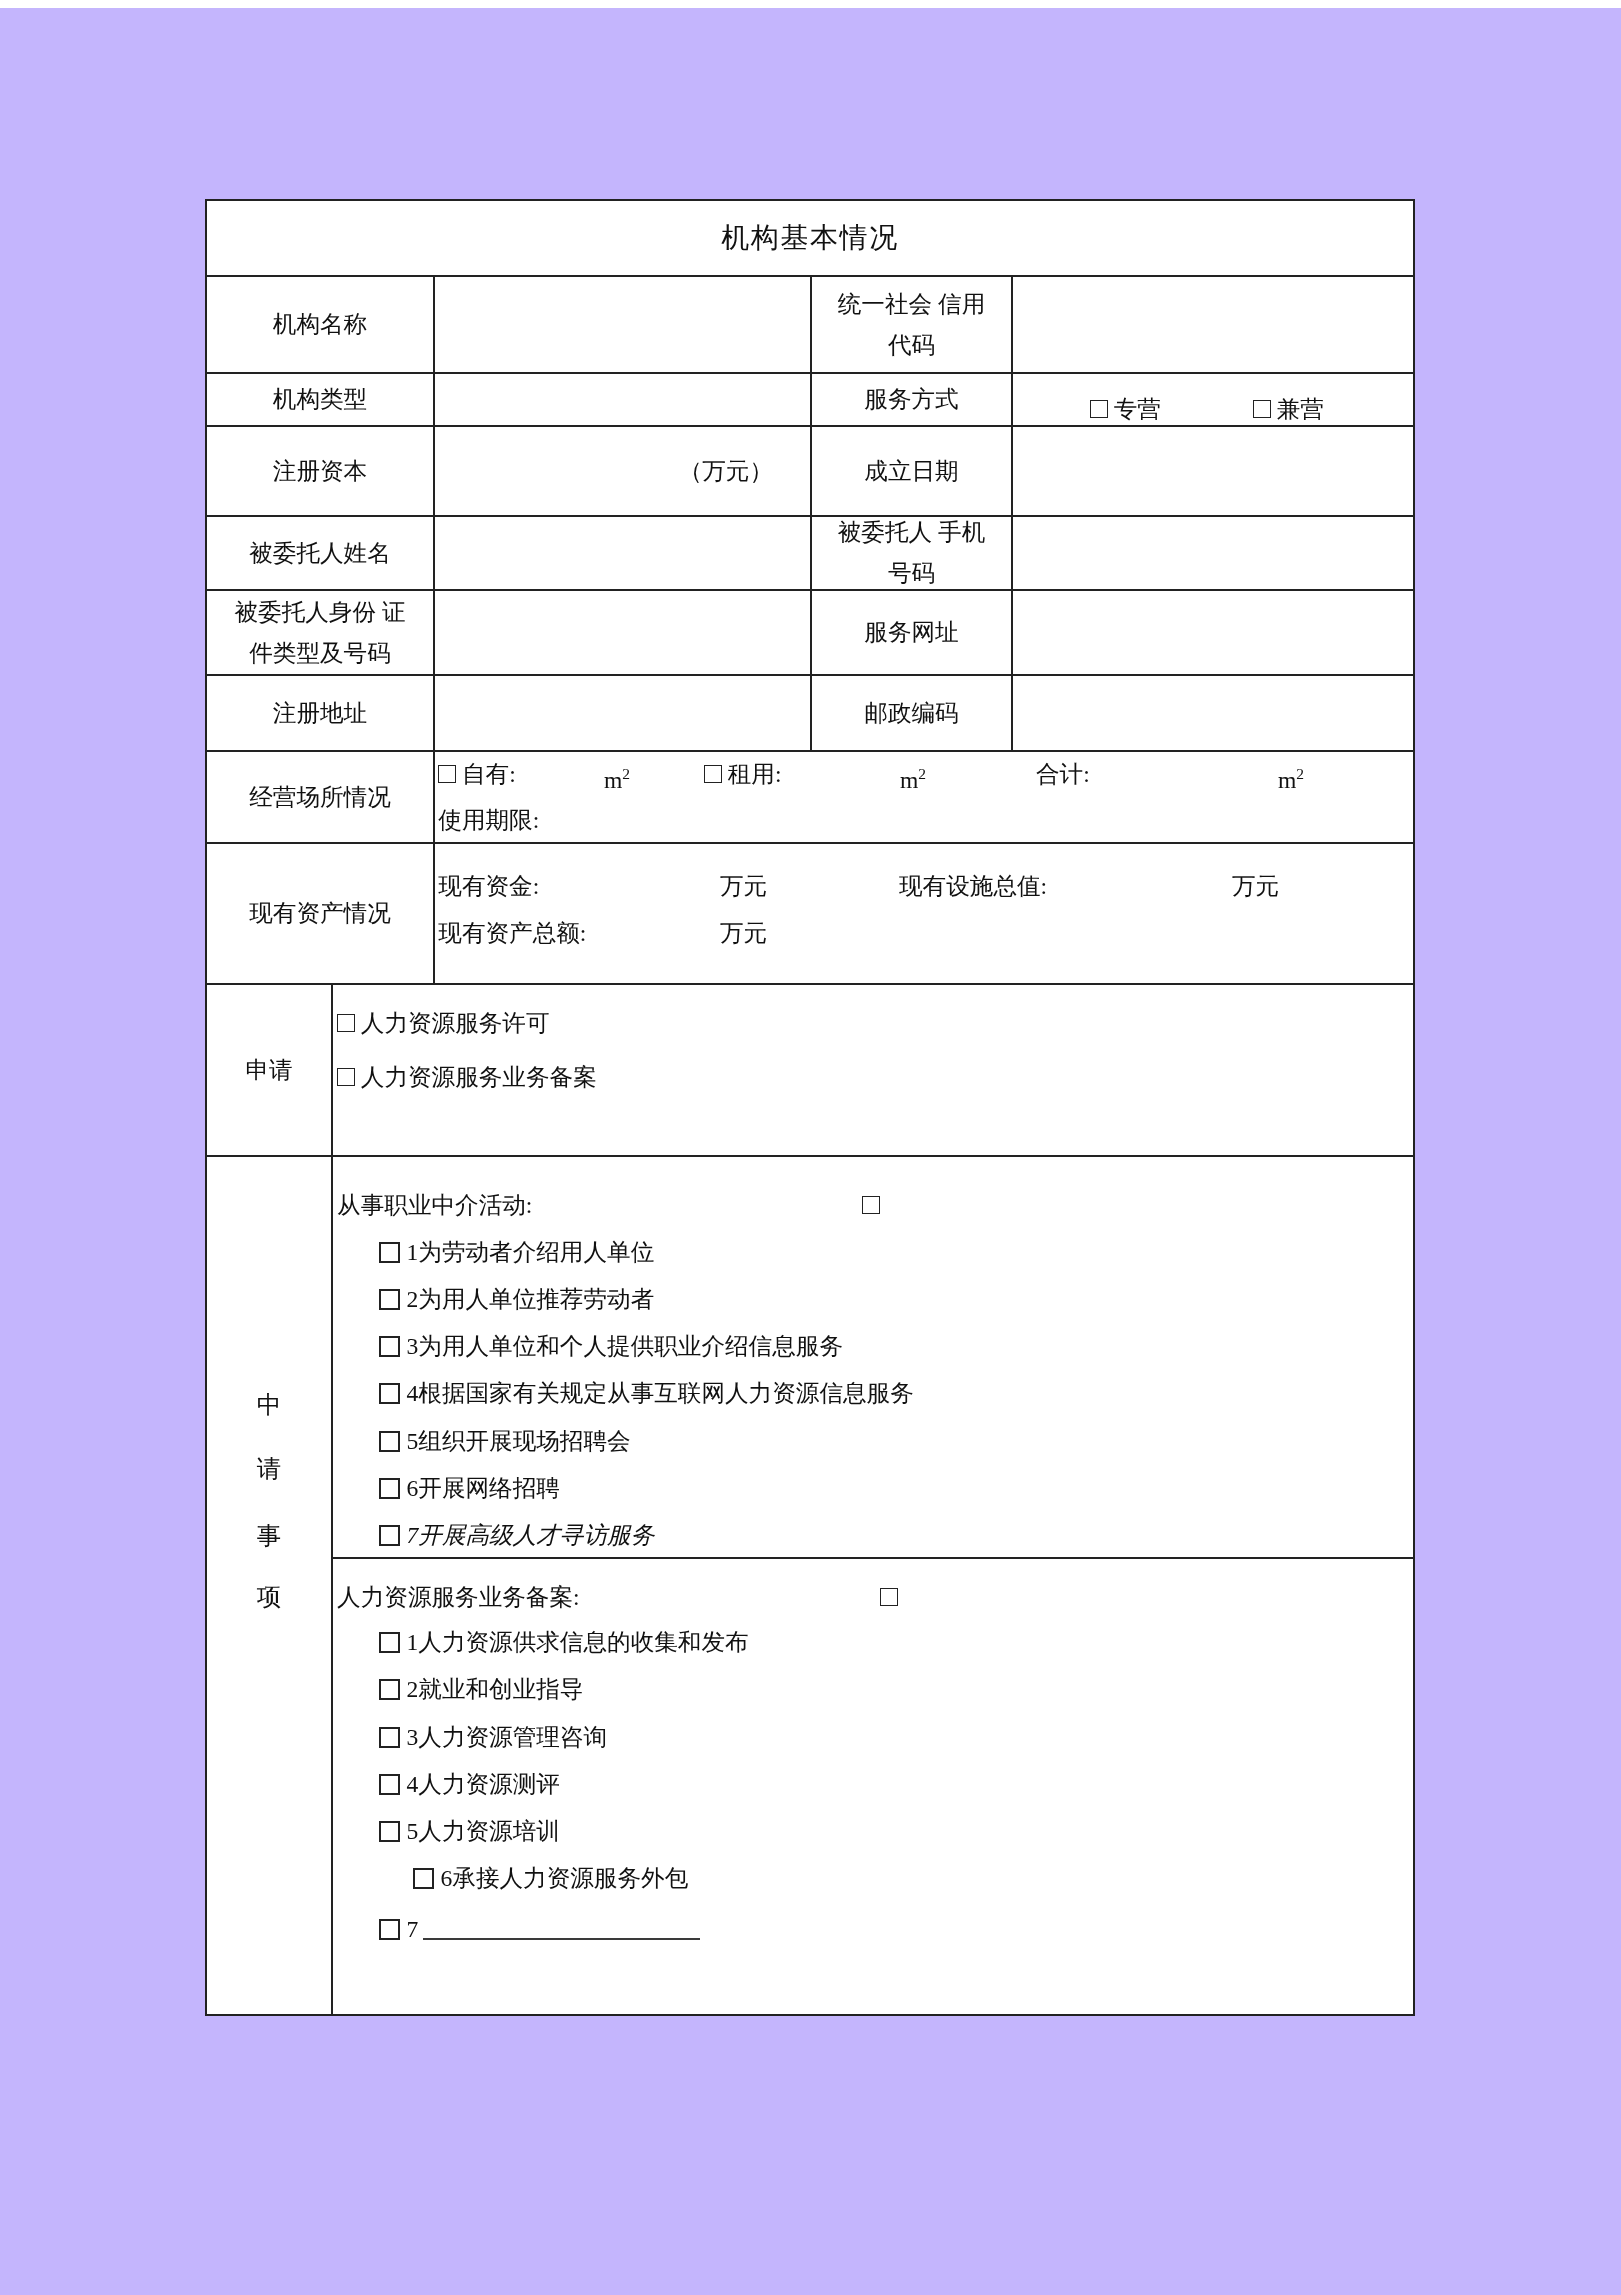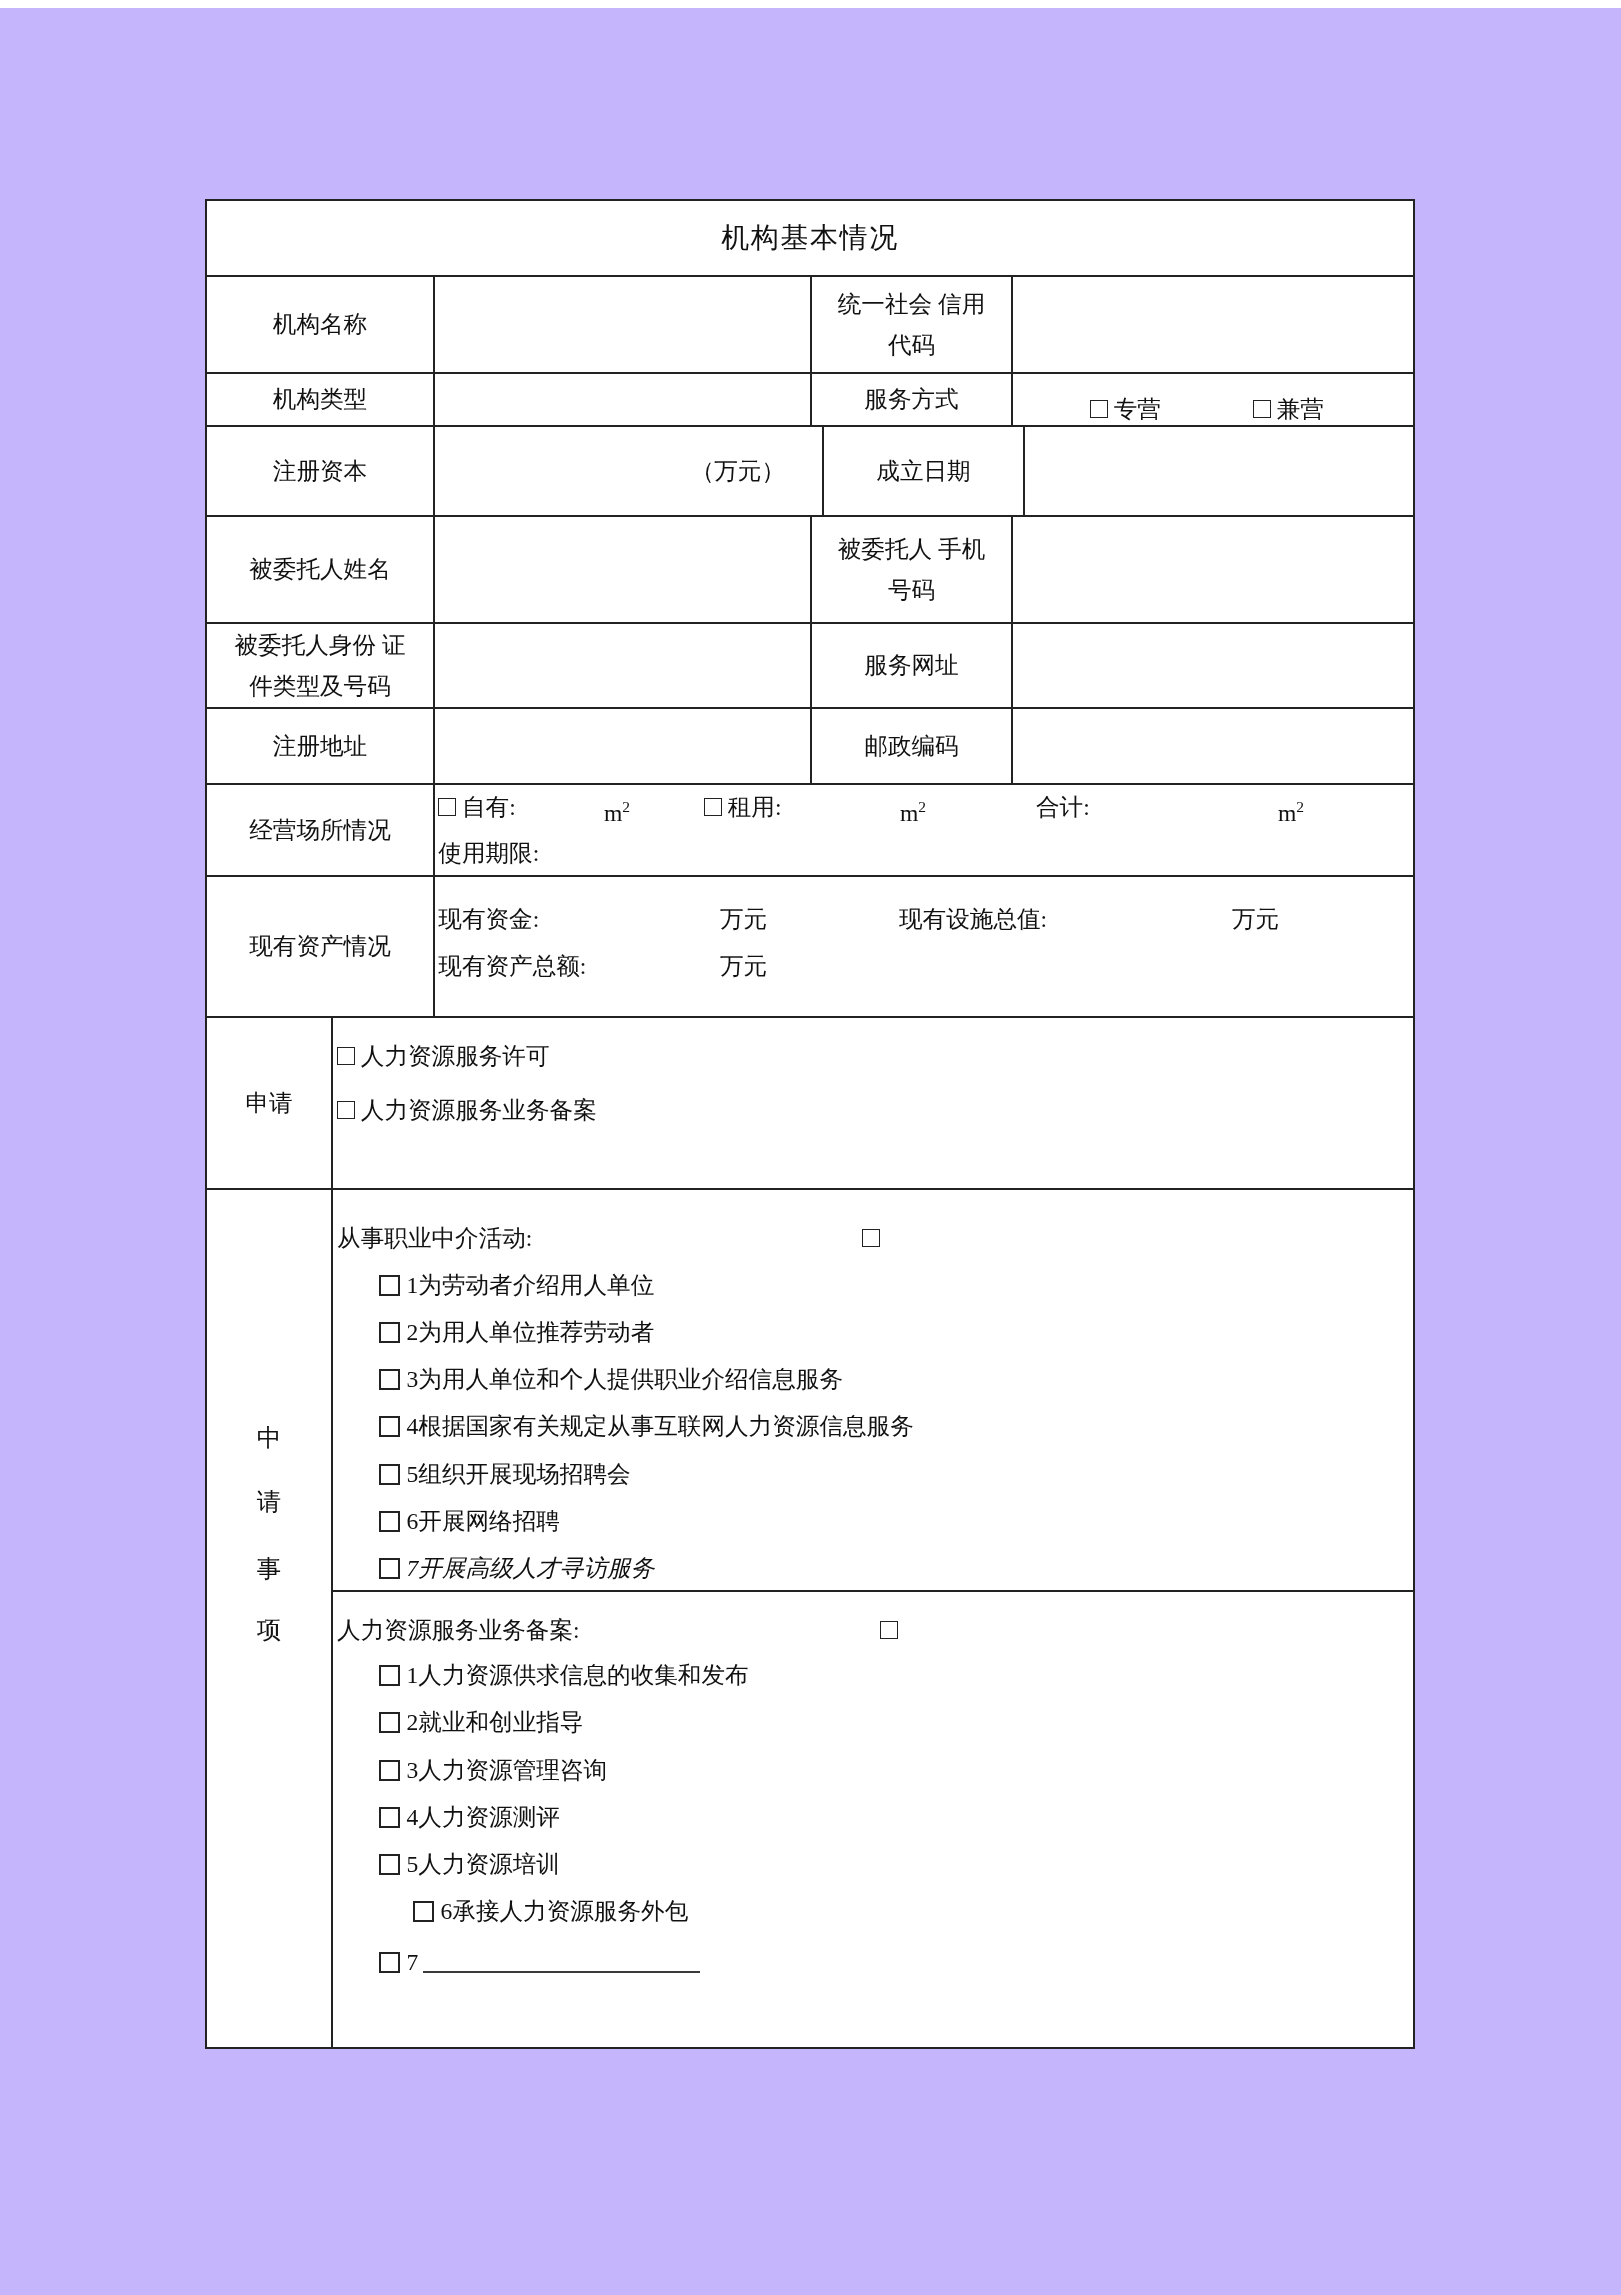--- a/index.html
+++ b/index.html
@@ -27,41 +27,41 @@
   .cd{flex:1;}             
   .cmerge{flex:1;}         
   .cs{width:126px;}        
   .cwide{flex:1;}
 
   
   .h-title{height:76px;}
   .h-r2{height:97px;}
   .h-r3{height:53px;}
   .h-r4{height:90px;}
-  .h-r5{height:107px;}
+  .h-r5{height:74px;}
   .h-r6{height:85px;}
   .h-r7{height:76px;}
   .h-r8{height:92px;}
   .h-r9{height:141px;}
   .h-r10{height:172px;}
   .h-r11{height:857px;}
 
   
   .t-title{
     display:flex;align-items:center;justify-content:center;
     font-size:28px;letter-spacing:1.6px;
   }
   .lbl{
     display:flex;align-items:center;justify-content:center;
     text-align:center;font-size:23.6px;line-height:41px;
   }
   .lbl .two{display:block;}
   .val-right{
     display:flex;align-items:center;justify-content:flex-end;
-    font-size:23.6px;padding-right:37px;margin-left:12px;
+    font-size:23.6px;padding-right:37px;
   }
   .pos{position:absolute;font-size:23.6px;line-height:28px;white-space:nowrap;justify-content:space-between;}
   .flexline{display:flex;align-items:center;}
 
   
   .kou{
     display:inline-block;width:18px;height:18px;
     border:1.6px solid #222;box-sizing:border-box;
     margin-right:5.7px;flex:0 0 auto;background:#fff;
   }

